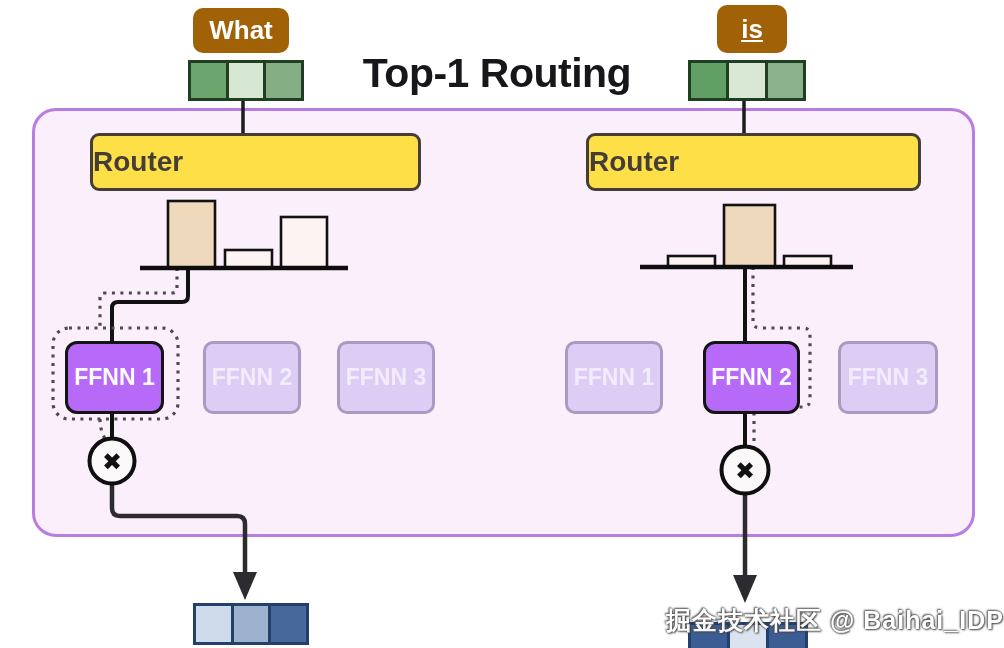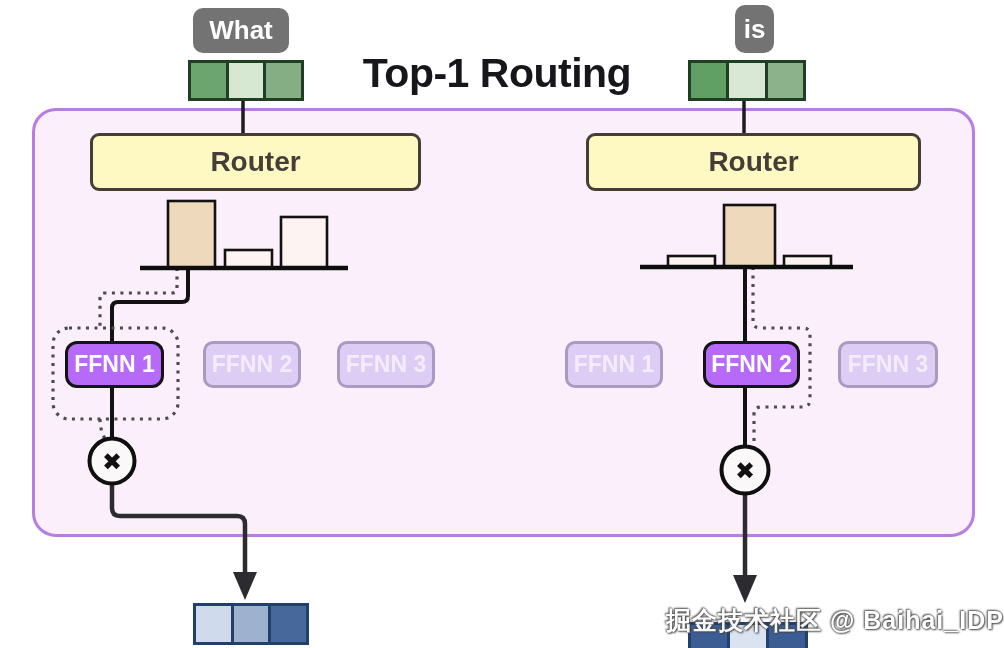--- a/index.html
+++ b/index.html
@@ -18,48 +18,48 @@
   
   #title{
     top:50px;left:497px;transform:translateX(-50%);
     font-size:41px;color:#17171b;white-space:nowrap;z-index:5;
     letter-spacing:-0.5px;
   }
   #title .b{font-weight:700;}
   #title .r{font-weight:700;}
   
   .token-chip{
-    background:#737373;color:#ffffff;font-weight:700;font-size:26px;
+    background:#a16207;color:#ffffff;font-weight:700;font-size:26px;
     border-radius:10px;display:flex;align-items:center;justify-content:center;
     z-index:5;
   }
   #token-what{left:193px;top:8px;width:96px;height:45px;}
-  #token-is{left:735px;top:5px;width:39px;height:48px;}
+  #token-is{left:717px;top:5px;width:70px;height:48px;text-decoration:underline;}
   
   .emb{
     display:flex;border:3px solid #203f22;background:#203f22;z-index:5;
   }
   .emb .seg{flex:1;border-left:3px solid #203f22;}
   .emb .seg:first-child{border-left:none;}
   #emb-what{left:188px;top:60px;width:110px;height:35px;}
   #emb-is{left:688px;top:60px;width:112px;height:35px;}
   
   .router-box{
-    background:#fef9c3;border:3.5px solid #453e38;border-radius:9px;
-    display:flex;align-items:center;justify-content:center;
+    background:#fde047;border:3.5px solid #453e38;border-radius:9px;
+    display:flex;align-items:center;
     font-size:28px;font-weight:700;color:#453e38;z-index:3;
   }
   #router-left{left:90px;top:133px;width:325px;height:52px;}
   #router-right{left:586px;top:133px;width:329px;height:52px;}
   
   .ffnn{
     background:#ddcdf4;border:3px solid #a89ac0;border-radius:10px;
     display:flex;align-items:center;justify-content:center;
     font-size:23px;font-weight:700;color:#f3ecfd;z-index:3;
-    top:341px;height:47px;box-sizing:border-box;
+    top:341px;height:73px;box-sizing:border-box;
   }
   .ffnn.selected{
     background:#b76af7;border:3.5px solid #141414;border-radius:12px;
     color:#ffffff;
   }
   #l0e1{left:65px;width:99px;}
   #l0e2{left:203px;width:98px;}
   #l0e3{left:337px;width:98px;}
   #l1e1{left:565px;width:98px;}
   #l1e2{left:703px;width:97px;}

